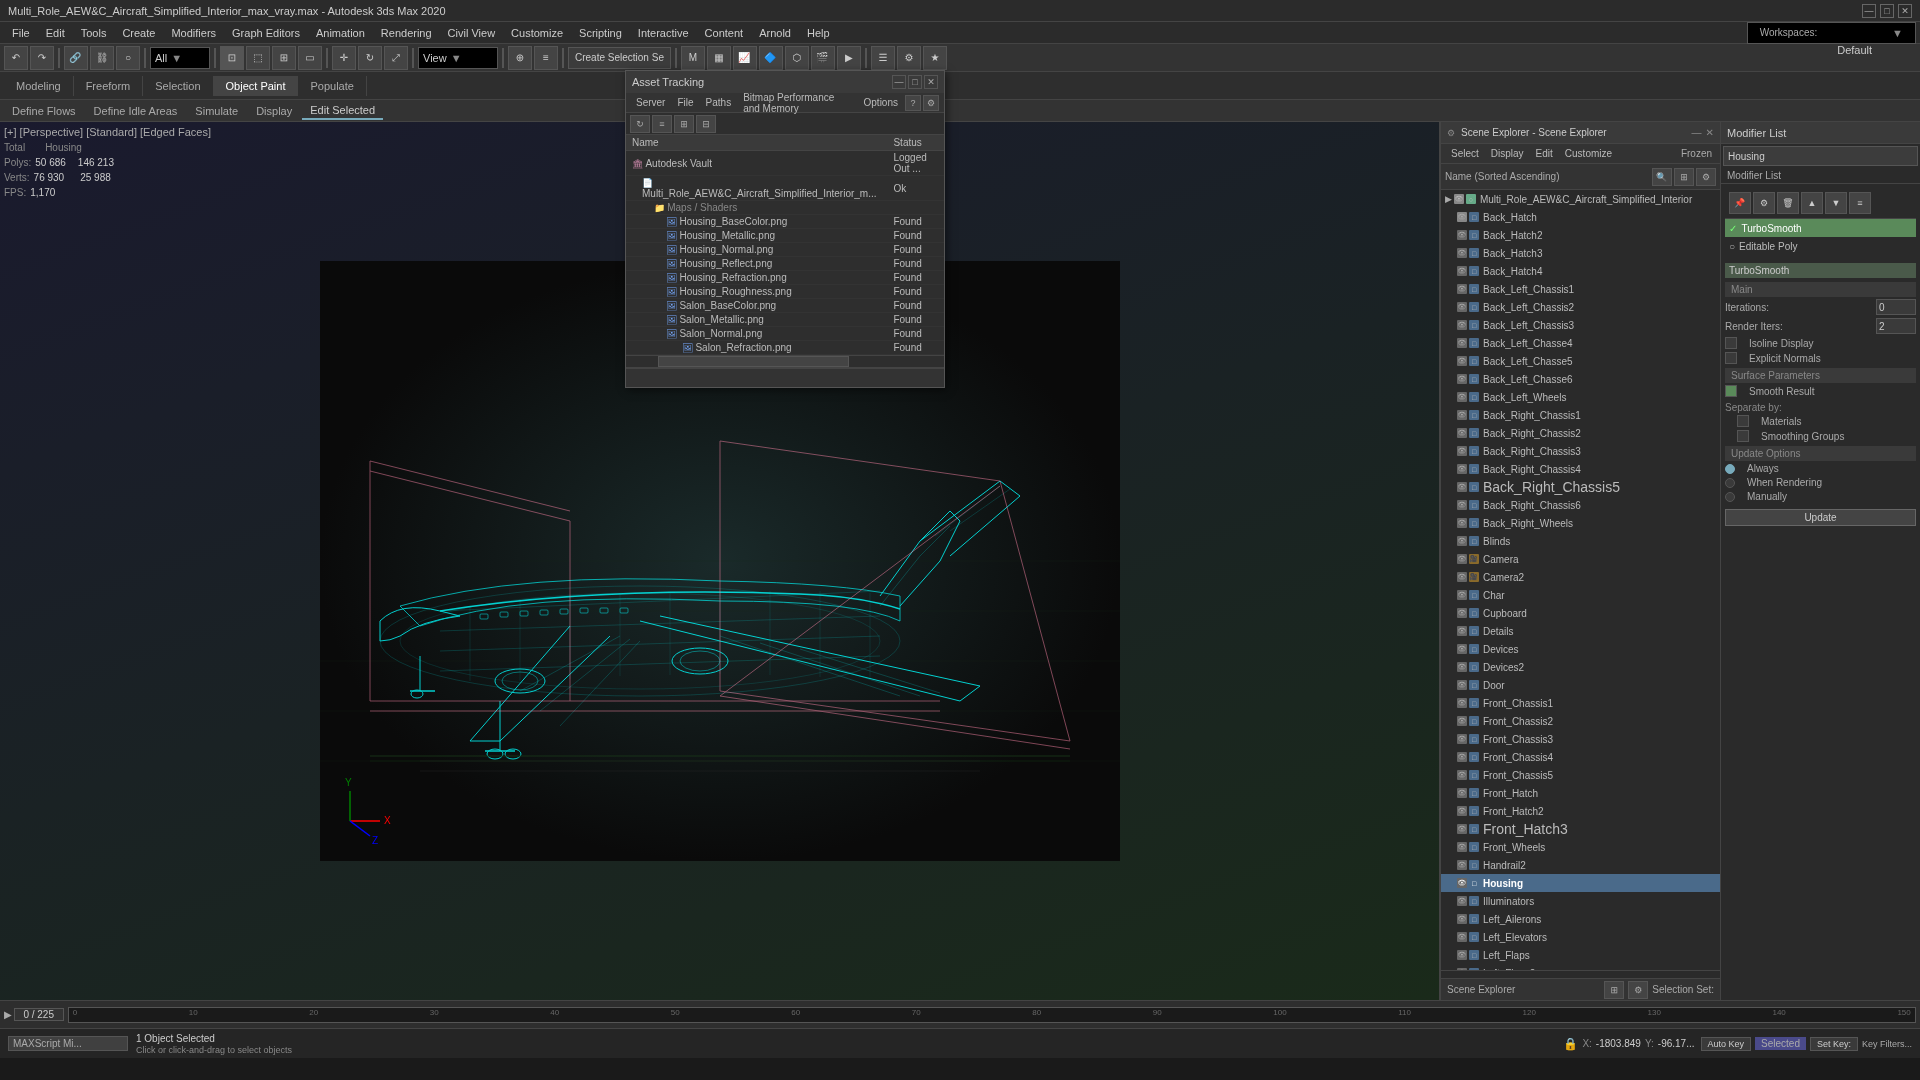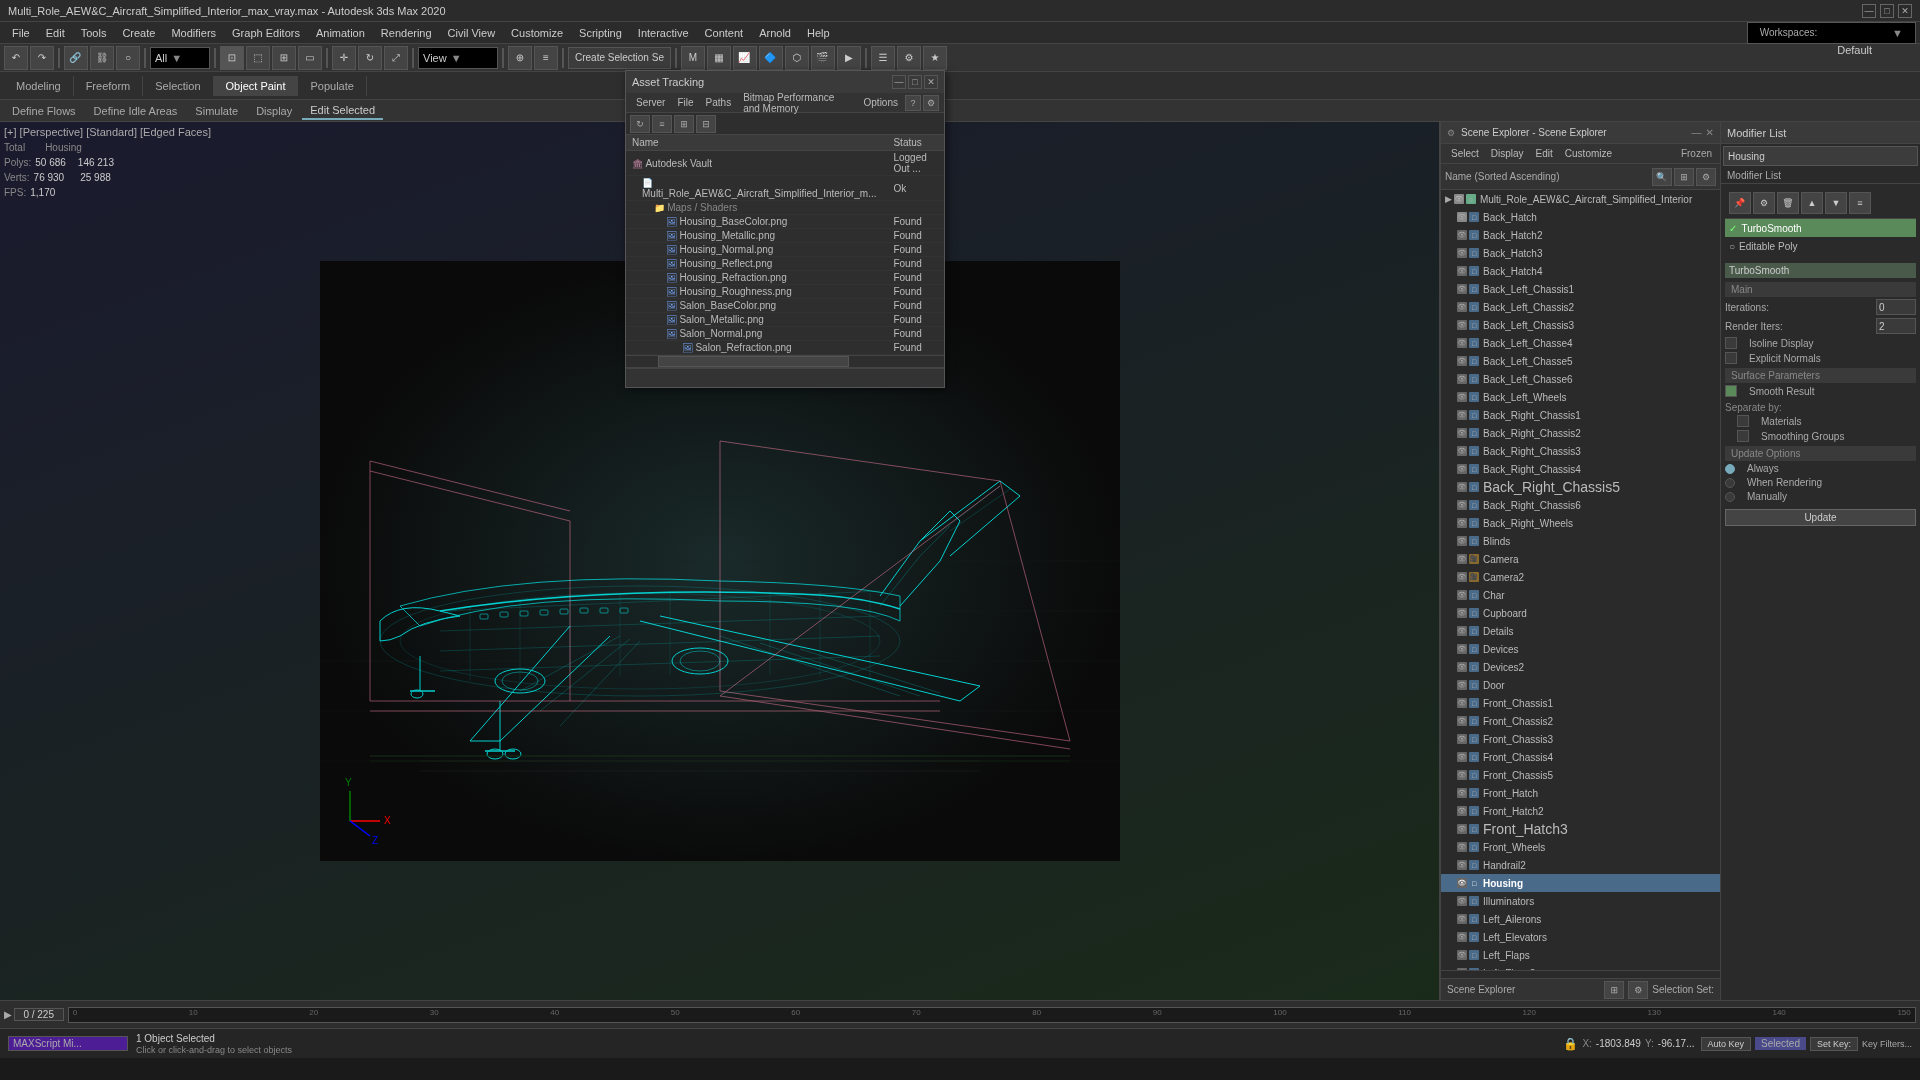--- a/index.html
+++ b/index.html
@@ -1224,21 +1224,21 @@
         <span>120</span>
         <span>130</span>
         <span>140</span>
         <span>150</span>
     </div>
   </div>
 </div>
 
 <div id="bottom-bar">
   <div class="bottom-left">
-    <div style="background:#4c1d95; border:1px solid #555; padding:1px 4px; font-size:10px; color:#aaa; min-width:120px; cursor:pointer;">MAXScript Mi...</div>
+    <div style="background:#404040; border:1px solid #555; padding:1px 4px; font-size:10px; color:#aaa; min-width:120px; cursor:pointer;">MAXScript Mi...</div>
     <div style="display:flex; flex-direction:column; gap:1px;">
       <span style="color:#ccc; font-size:10px;">1 Object Selected</span>
       <span style="color:#888; font-size:9px;">Click or click-and-drag to select objects</span>
     </div>
   </div>
   <div class="bottom-right">
     <div style="display:flex; gap:4px; align-items:center; font-size:10px;">
 
       <span style="cursor:pointer; font-size:12px; color:#aaa;">🔒</span>
       <span class="coord-label">X:</span>

